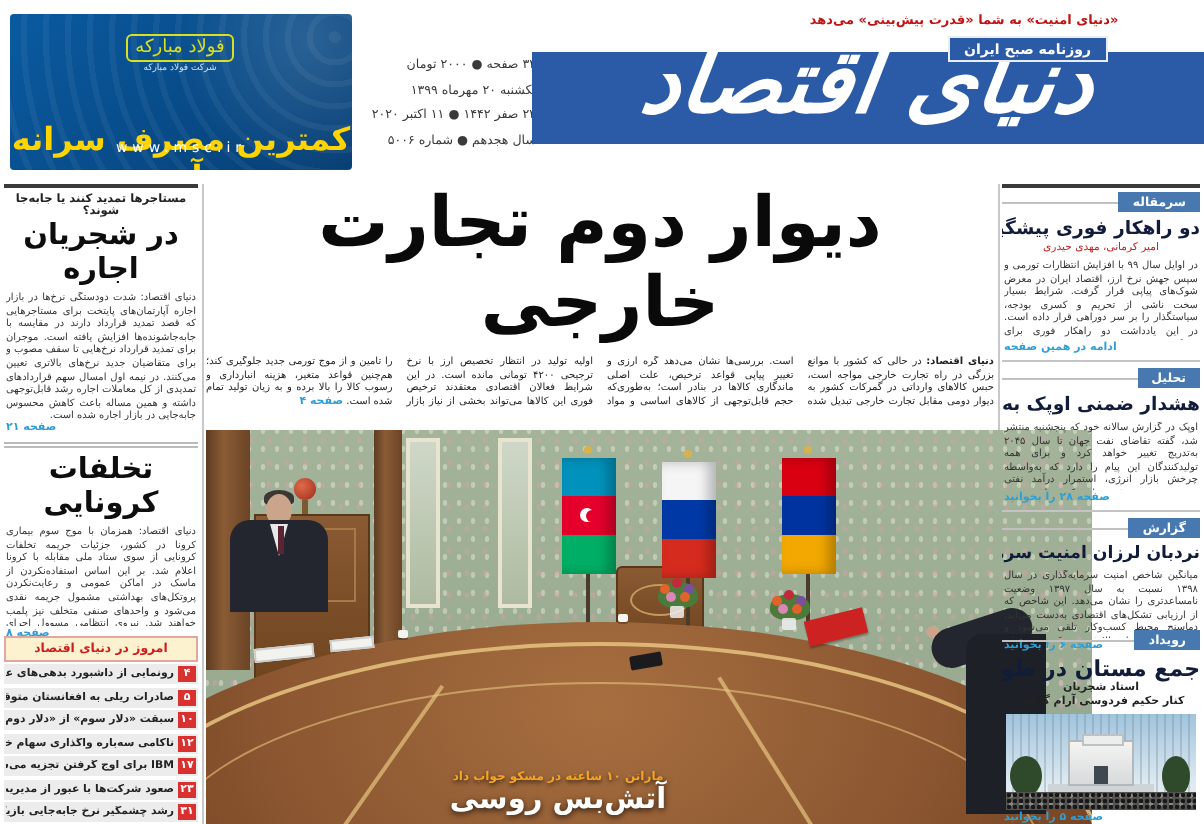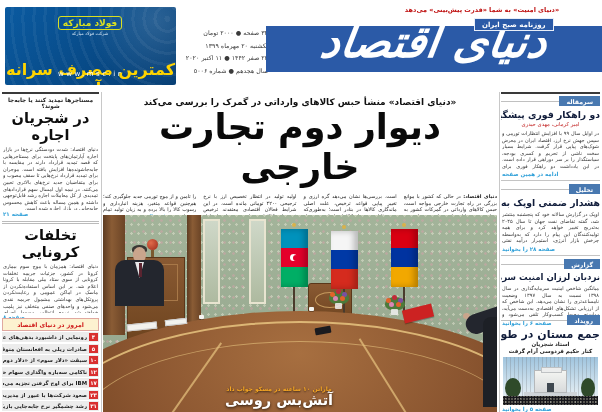--- a/index.html
+++ b/index.html
@@ -9,21 +9,21 @@
 
   
   .ad{position:absolute;left:5px;top:7px;width:171px;height:78px;border-radius:2px;overflow:hidden;
       background:
         radial-gradient(circle at 88% 18%, rgba(255,255,255,.14), transparent 42%),
         repeating-radial-gradient(circle at 95% 15%, rgba(255,255,255,.05) 0 3px, transparent 3px 11px),
         linear-gradient(135deg,#0a5aa0,#063e74);
       color:#fff;text-align:center;}
   .ad-logo{position:absolute;top:4px;left:50px;width:70px;text-align:center;}
   .ad-logo-mark{display:inline-block;border:1px solid #d9e021;border-radius:3px;padding:0 4px;
-      color:#d9e021;font-size:9px;font-weight:bold;line-height:12px;}
+      color:#d9e021;font-size:9px;font-weight:normal;line-height:12px;}
   .ad-logo-cap{display:block;color:#cfe3f5;font-size:4.5px;margin-top:1px;}
   .ad-line1{position:absolute;top:30px;left:0;right:0;color:#ffd400;font-size:16px;font-weight:bold;margin-top:23px;}
   .ad-line2{position:absolute;top:48px;left:0;right:0;color:#e8f3e0;font-size:9px;letter-spacing:1px;}
   .ad-url{position:absolute;top:63px;left:0;right:0;color:#fff;font-size:7px;letter-spacing:2.5px;direction:ltr;}
 
   .issue-info{position:absolute;left:180px;top:27px;width:88px;direction:rtl;}
   .issue-info div{font-size:6.3px;line-height:12.5px;color:#3a3a3a;text-align:right;white-space:nowrap;}
 
   .masthead-bar{position:absolute;left:266px;top:26px;width:336px;height:46px;background:#2b5aa7;}
   .masthead-title{position:absolute;left:0;right:0;top:-10px;text-align:center;color:#fff;
@@ -67,21 +67,21 @@
   
   .toc{position:absolute;bottom:1px;left:0;right:0;}
   .toc-head{background:#fdf2d0;border:1px solid #e0a8a0;color:#cf1c1c;
       font-size:6.2px;font-weight:bold;text-align:center;padding:2px 0;}
   .toc-row{display:flex;align-items:center;background:#ececec;margin-top:1.5px;padding:1px 1px;}
   .toc-badge{flex:none;width:9px;height:8px;background:#d93030;color:#fff;font-size:5.5px;
       font-weight:bold;display:flex;align-items:center;justify-content:center;margin-left:2px;}
   .toc-text{font-size:5.4px;font-weight:bold;color:#222;white-space:nowrap;overflow:hidden;}
 
   
-  .photo{position:absolute;left:103px;top:215px;width:394px;height:197px;overflow:hidden;
+  .photo{position:absolute;left:103px;top:215px;width:443px;height:197px;overflow:hidden;
       background:
         radial-gradient(rgba(215,160,170,.45) 1px, transparent 1.4px),
         radial-gradient(rgba(245,242,225,.4) 1px, transparent 1.3px),
         linear-gradient(#a3b49a,#93a58c);
       background-size:9px 11px,7px 9px,100% 100%;background-position:0 0,4px 5px,0 0;padding-left:39px;}
   .wood-pilaster{position:absolute;top:0;width:22px;height:120px;
       background:linear-gradient(90deg,#5e3c22,#8a5c35 40%,#6b4426);}
   .window{position:absolute;top:4px;width:17px;height:85px;border:2px solid #e8e4d0;
       background:linear-gradient(#cfd8c8,#aeba a0);background:linear-gradient(#cfd8c8,#aebaa0);}
   .cabinet{position:absolute;left:24px;top:42px;width:58px;height:85px;
@@ -176,21 +176,20 @@
   <div class="tagline">«دنیای امنیت» به شما «قدرت پیش‌بینی» می‌دهد</div>
   <div class="masthead-bar">
     <div class="masthead-title">دنیای اقتصاد</div>
   </div>
   <div class="subtitle-box">روزنامه صبح ایران</div>
 
   <div class="vrule" style="left:101px"></div>
   <div class="vrule" style="left:499px"></div>
 
   <div class="lead">
-    <div class="lead-kicker">«دنیای اقتصاد» منشأ حبس کالاهای وارداتی در گمرک را بررسی می‌کند</div>
     <div class="lead-headline">دیوار دوم تجارت خارجی</div>
     <div class="lead-body-wrap">
       <span class="lead-in">دنیای اقتصاد:</span><span> در حالی که کشور با موانع بزرگی در راه تجارت خارجی مواجه است، حبس کالاهای وارداتی در گمرکات کشور به دیوار دومی مقابل تجارت خارجی تبدیل شده است. بررسی‌ها نشان می‌دهد گره ارزی و تغییر پیاپی قواعد ترخیص، علت اصلی ماندگاری کالاها در بنادر است؛ به‌طوری‌که حجم قابل‌توجهی از کالاهای اساسی و مواد اولیه تولید در انتظار تخصیص ارز با نرخ ترجیحی ۴۲۰۰ تومانی مانده است. در این شرایط فعالان اقتصادی معتقدند ترخیص فوری این کالاها می‌تواند بخشی از نیاز بازار را تامین و از موج تورمی جدید جلوگیری کند؛ هم‌چنین قواعد متغیر، هزینه انبارداری و رسوب کالا را بالا برده و به زیان تولید تمام شده است.</span>
       <span class="page-link">صفحه ۴</span>
     </div>
   </div>
 
   <div class="photo">
     <div class="wood-pilaster" style="left:0"></div>
     <div class="wood-pilaster" style="left:84px;width:14px"></div>

